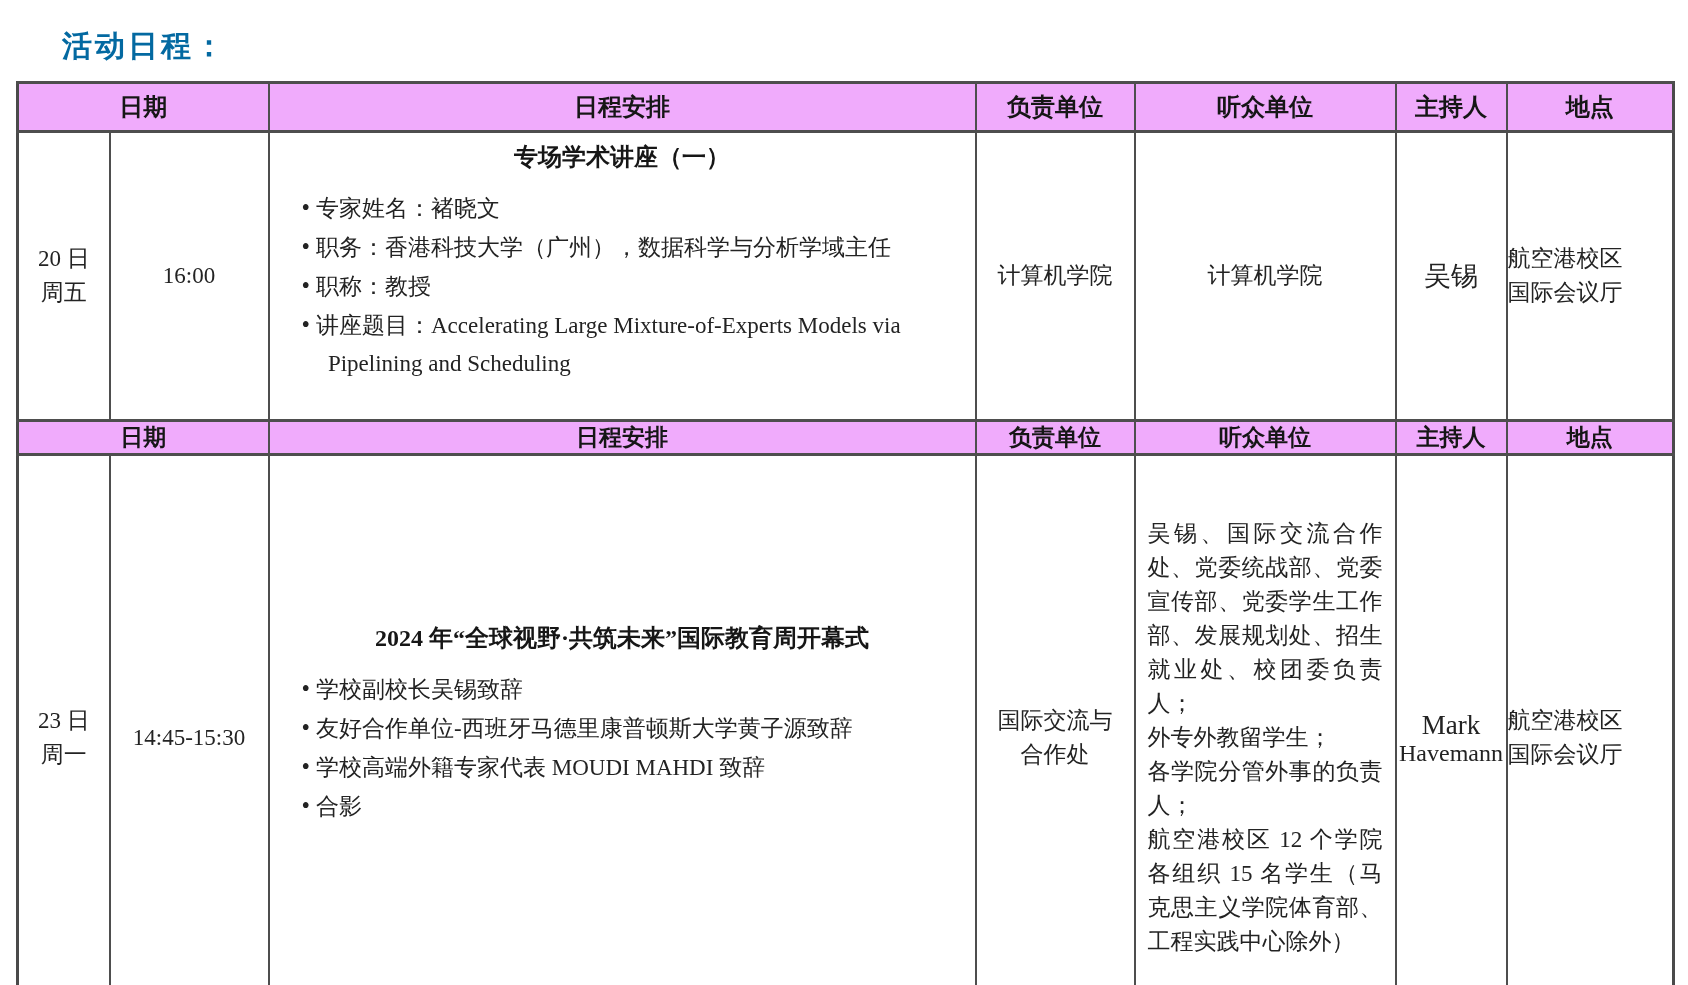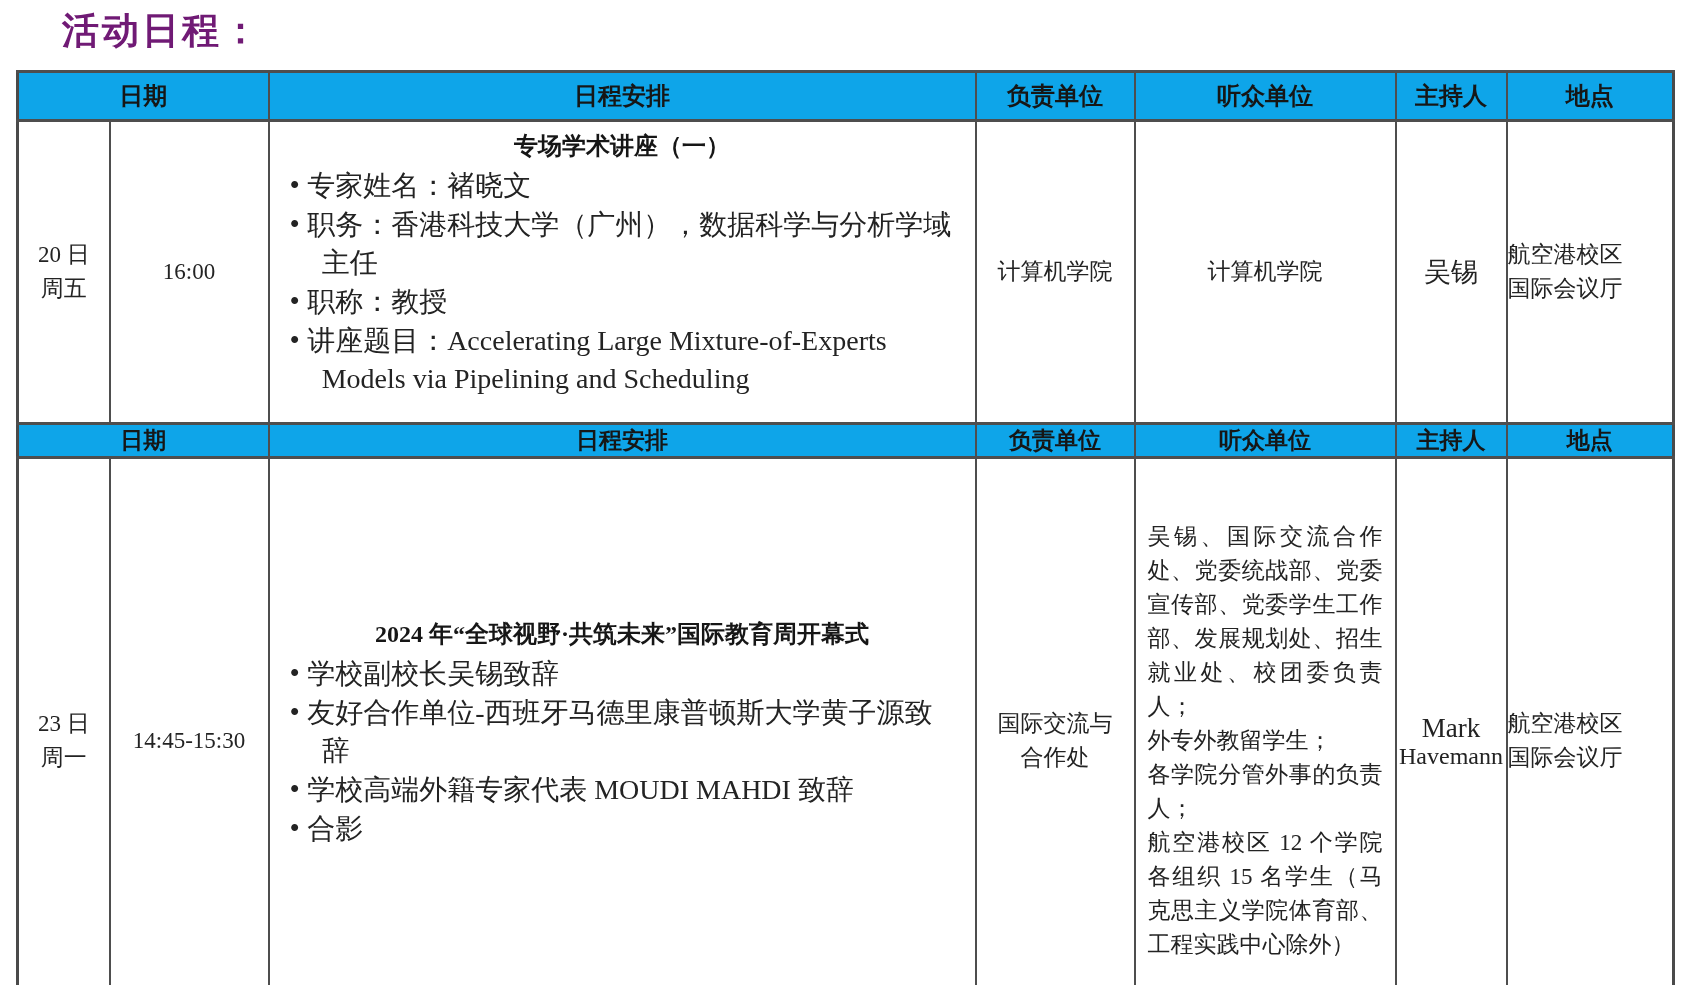--- a/index.html
+++ b/index.html
@@ -8,39 +8,39 @@
     width: 1688px; height: 985px;
     background: #ffffff;
     color: #1f1f1f;
     font-family: "Liberation Serif", "DejaVu Serif", serif;
     overflow: hidden;
   }
   .doc {
     padding: 6px 16px 0 16px;
   }
   .page-title {
-    font-size: 37px;
+    font-size: 30px;
     font-weight: bold;
-    color: #701a75;
-    margin: 0 0 14px 46px;
+    color: #0369a1;
+    margin: 20px 0 14px 46px;
     letter-spacing: 3px;
   }
   table.schedule {
     border-collapse: collapse;
     table-layout: fixed;
     width: 1656px;
     border: 3px solid #4a4a4a;
   }
   th, td {
     border: 2px solid #4e4e4e;
     padding: 0;
     color: #232323;
   }
   tr.head th {
-    background: #0ea5e9;
+    background: #f0abfc;
     font-size: 24px;
     font-weight: bold;
     color: #161616;
     text-align: center;
     vertical-align: middle;
     height: 49px;
     border-top-width: 3px;
     border-bottom-width: 3px;
   }
   tr.head.head2 th { height: 31px; font-size: 23px; }
@@ -60,22 +60,22 @@
   td.sched-cell { padding: 4px 16px 24px 16px; vertical-align: middle; }
   .sched-title {
     text-align: center;
     font-weight: bold;
     font-size: 24px;
     line-height: 40px;
     color: #161616;
   }
   ul.sched-list {
     list-style: none;
-    margin: 0; padding: 0 0 0 4px;
-    font-size: 28px;
+    margin: 12px; padding: 0 0 0 4px;
+    font-size: 23px;
     line-height: 38px;
   }
   ul.sched-list li {
     padding-left: 1.15em;
     text-indent: -1.15em;
   }
   ul.sched-list li::before {
     content: "\2022\00A0";
     font-size: 1.05em;
   }

